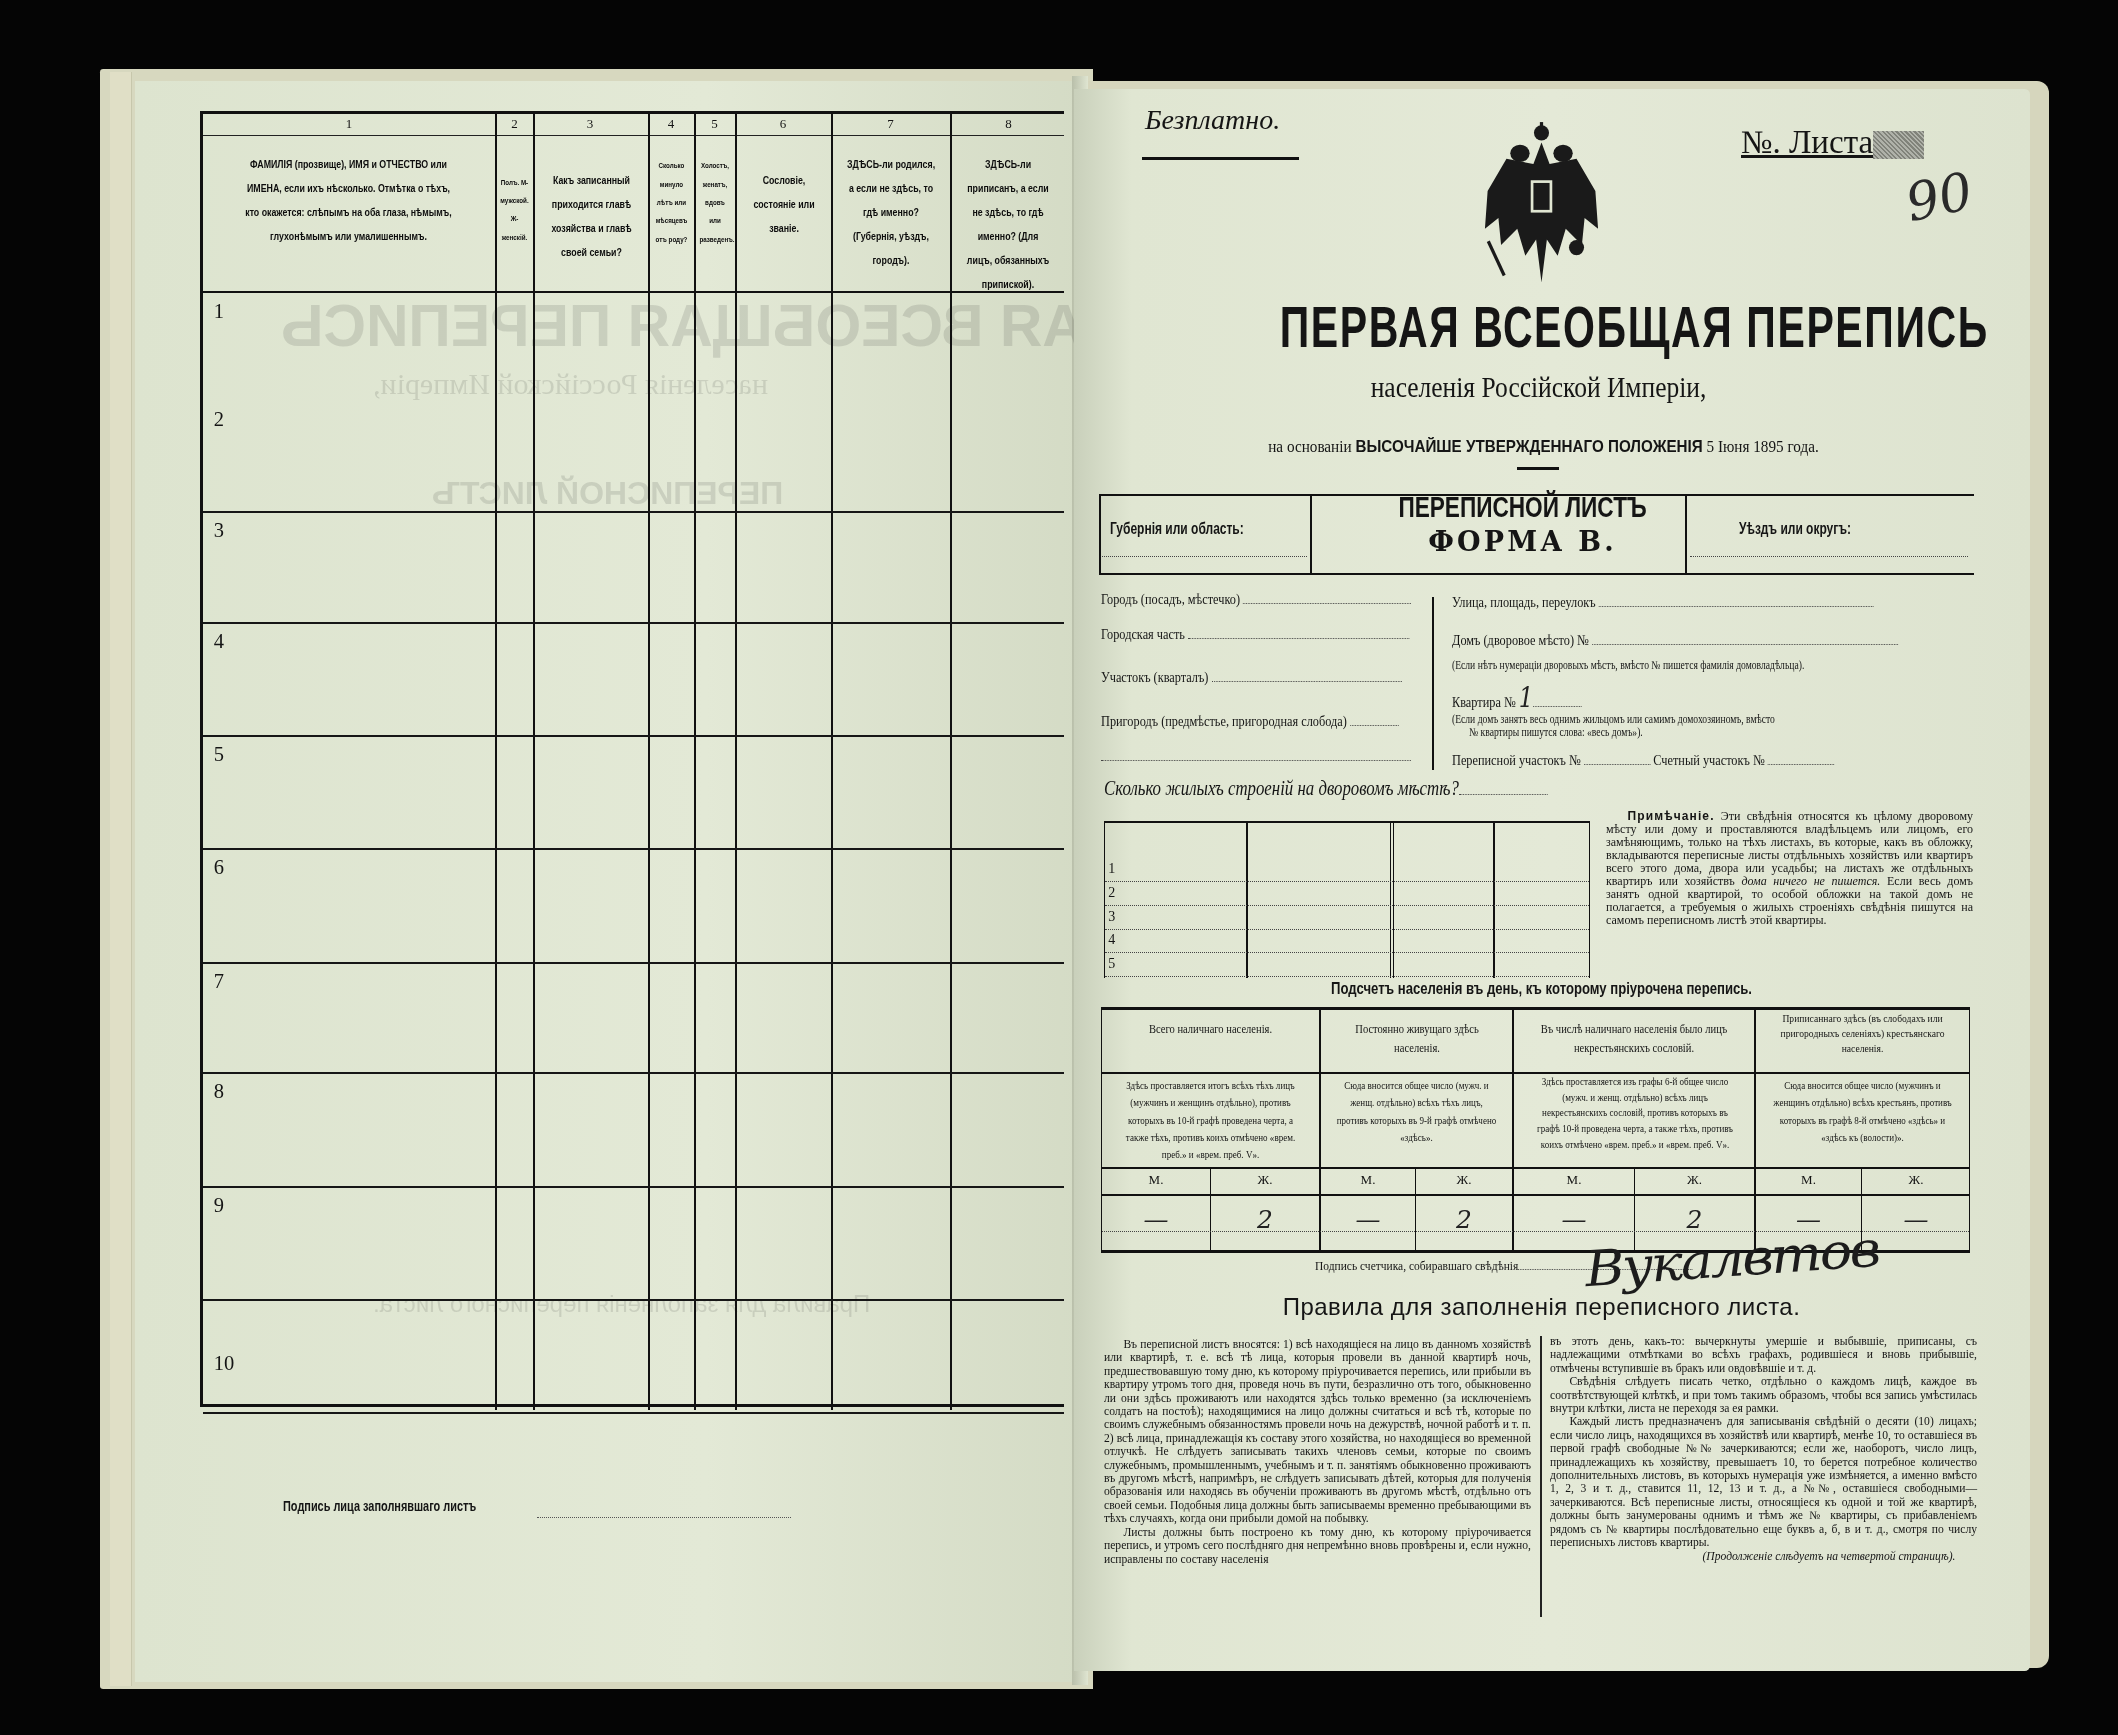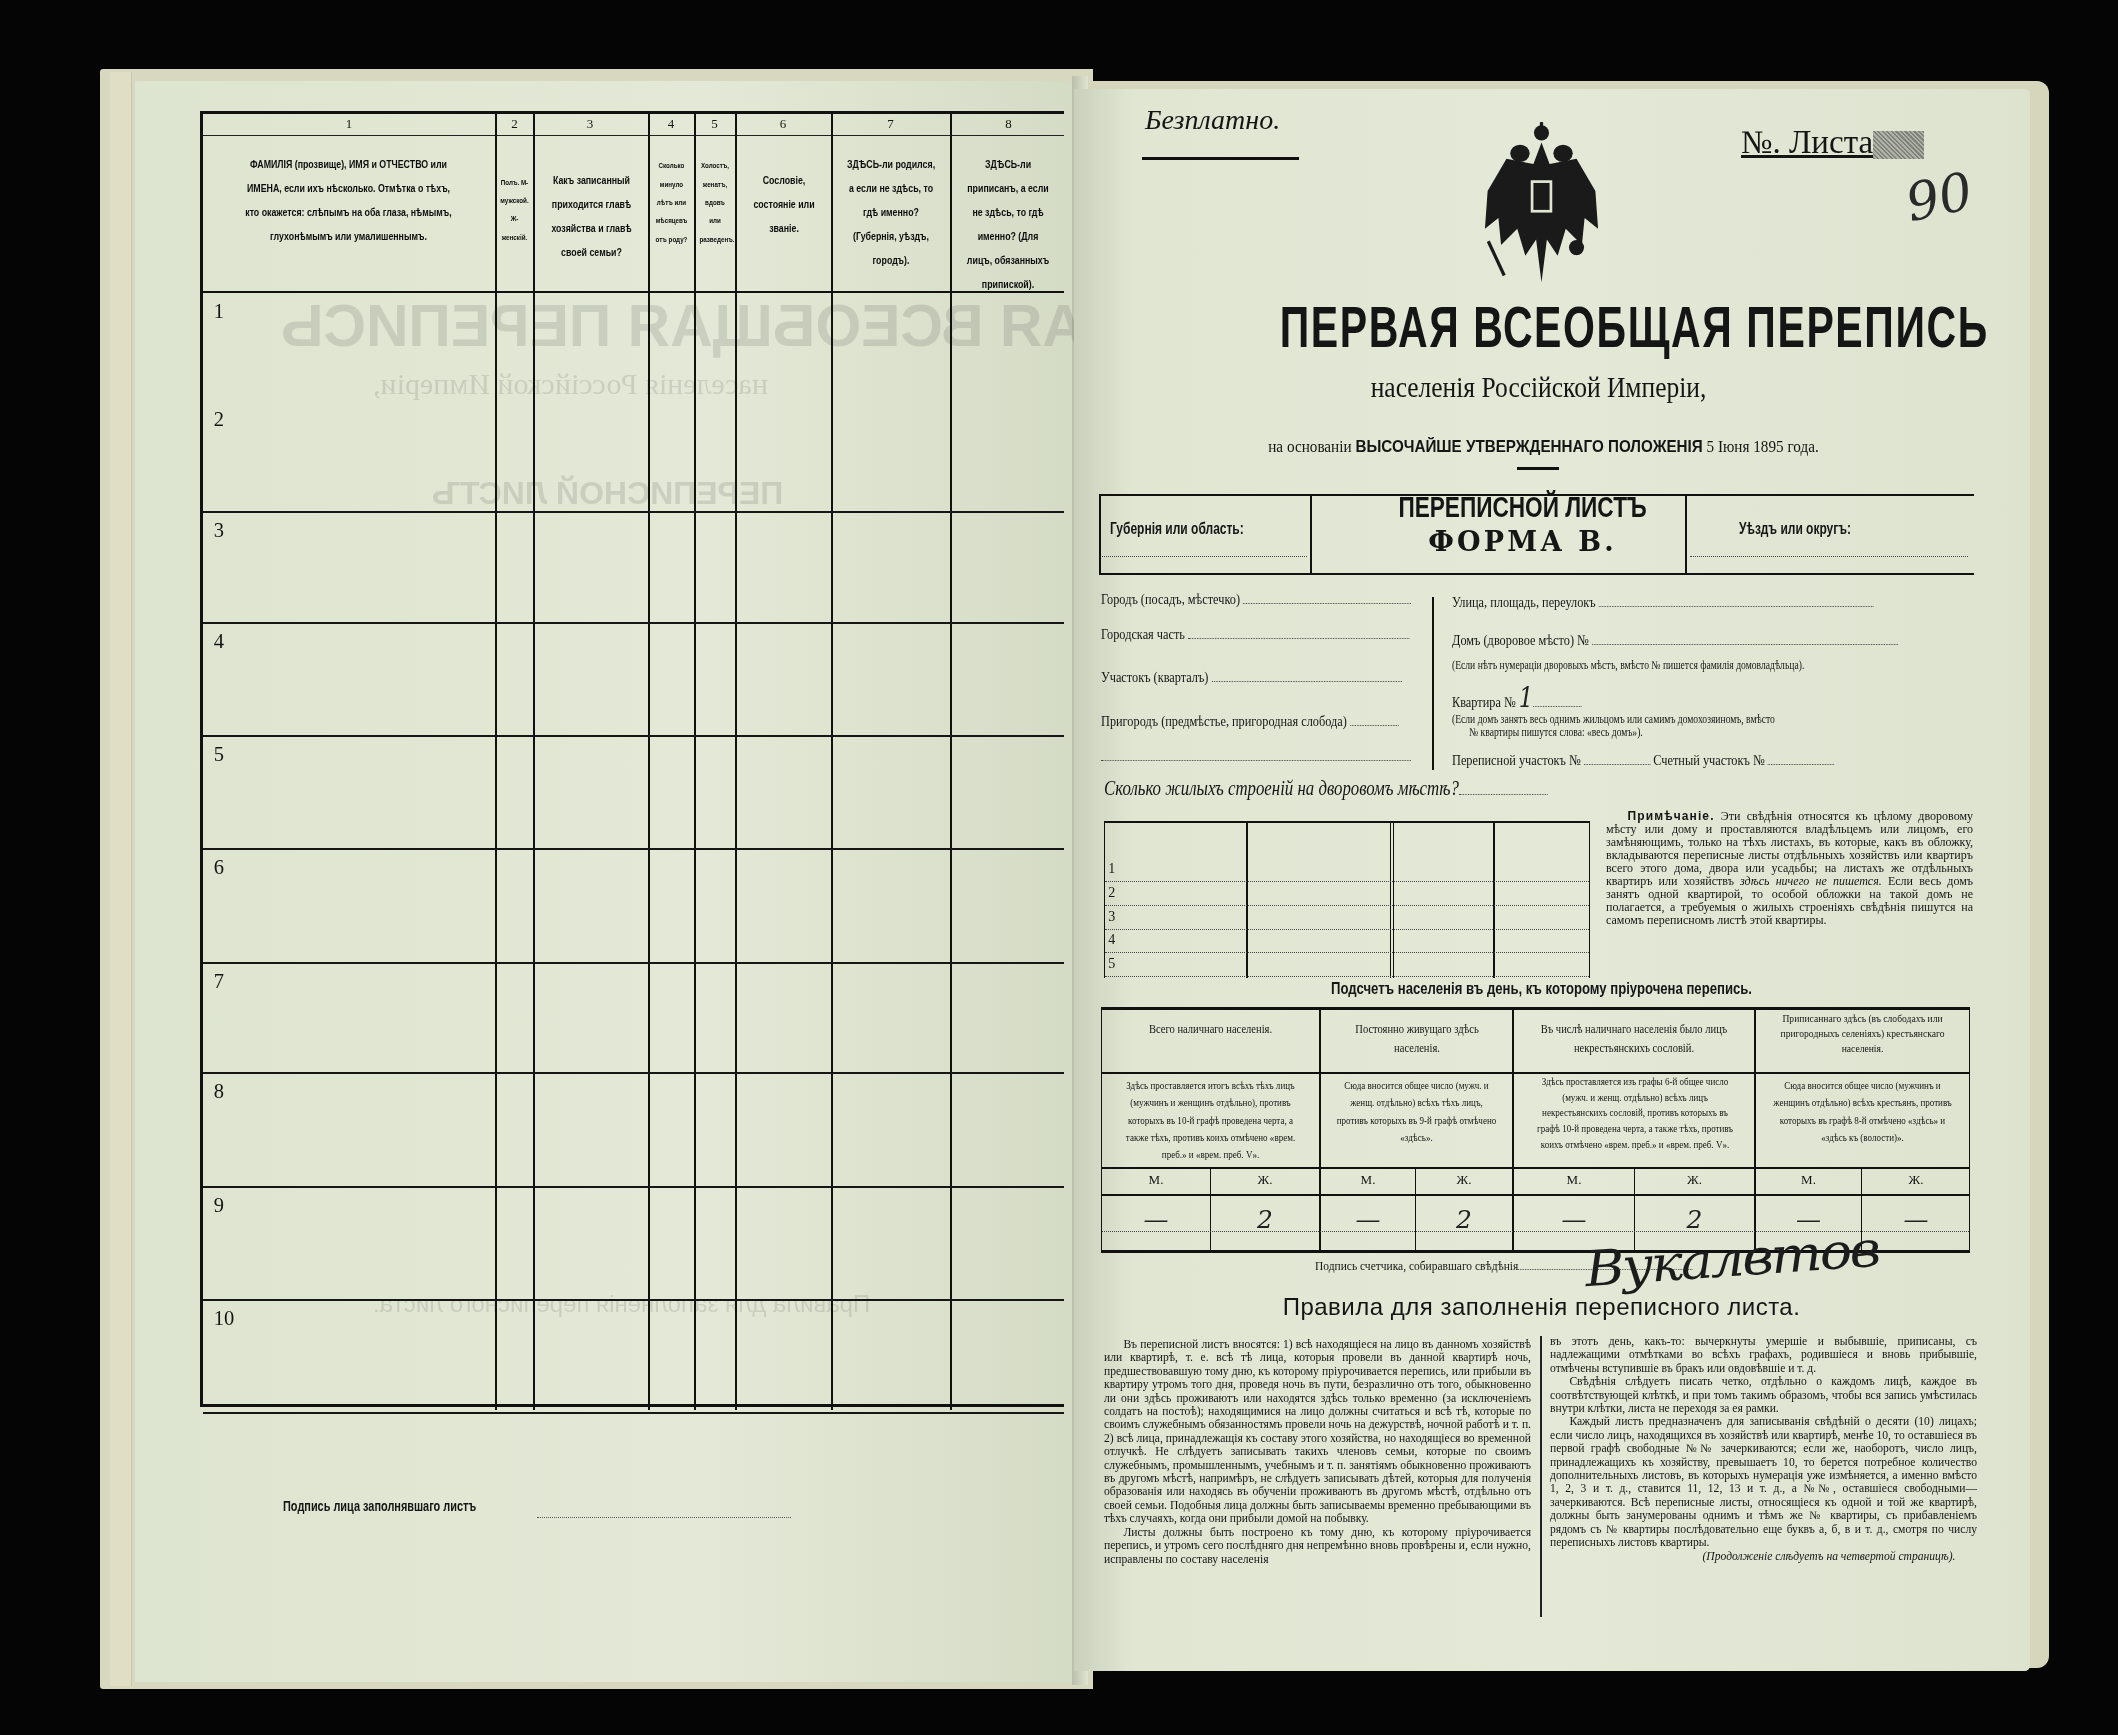--- a/index.html
+++ b/index.html
@@ -145,21 +145,21 @@
 
   <span class="rownum" style="top:186px;">1</span>
   <span class="rownum" style="top:294px;">2</span>
   <span class="rownum" style="top:405px;">3</span>
   <span class="rownum" style="top:516px;">4</span>
   <span class="rownum" style="top:629px;">5</span>
   <span class="rownum" style="top:742px;">6</span>
   <span class="rownum" style="top:856px;">7</span>
   <span class="rownum" style="top:966px;">8</span>
   <span class="rownum" style="top:1080px;">9</span>
-  <span class="rownum" style="top:1193px;text-align:right;">10</span>
+  <span class="rownum" style="top:1238px;text-align:right;">10</span>
 </div>
 
 <div class="left-sign">Подпись лица заполнявшаго листъ</div>
 <div class="left-sign-dots"></div>
 
 <div class="page page-right"></div>
 
 <div class="free">Безплатно.</div>
 <div class="free-underline"></div>
 
@@ -240,21 +240,21 @@
       <span>4</span>
     </div>
   <div class="bt-row" style="top:130px;">
       <span>5</span>
     </div>
 </div>
 
 <div class="primechanie">
   <span style="padding-left:21.6px;"></span><span class="spaced">Примѣчаніе.</span>
   <span>Эти свѣдѣнія относятся къ цѣлому дворовому мѣсту или дому и проставляются владѣльцемъ или лицомъ, его замѣняющимъ, только на тѣхъ листахъ, въ которые, какъ въ обложку, вкладываются переписные листы отдѣльныхъ хозяйствъ или квартиръ всего этого дома, двора или усадьбы; на листахъ же отдѣльныхъ квартиръ или хозяйствъ</span>
-  <i>здѣсь ничего не пишется.</i>
+  <i>дома ничего не пишется.</i>
   <span>Если весь домъ занятъ одной квартирой, то особой обложки на такой домъ не полагается, а требуемыя о жилыхъ строеніяхъ свѣдѣнія пишутся на самомъ переписномъ листѣ этой квартиры.</span>
 </div>
 
 <div class="podschet-title">Подсчетъ населенія въ день, къ которому пріурочена перепись.</div>
 
 <div class="pop-table">
   <div class="pop-v" style="left:217px;"></div>
   <div class="pop-v" style="left:410px;"></div>
   <div class="pop-v" style="left:652px;"></div>
   <div class="pop-hline" style="top:62px;"></div>

